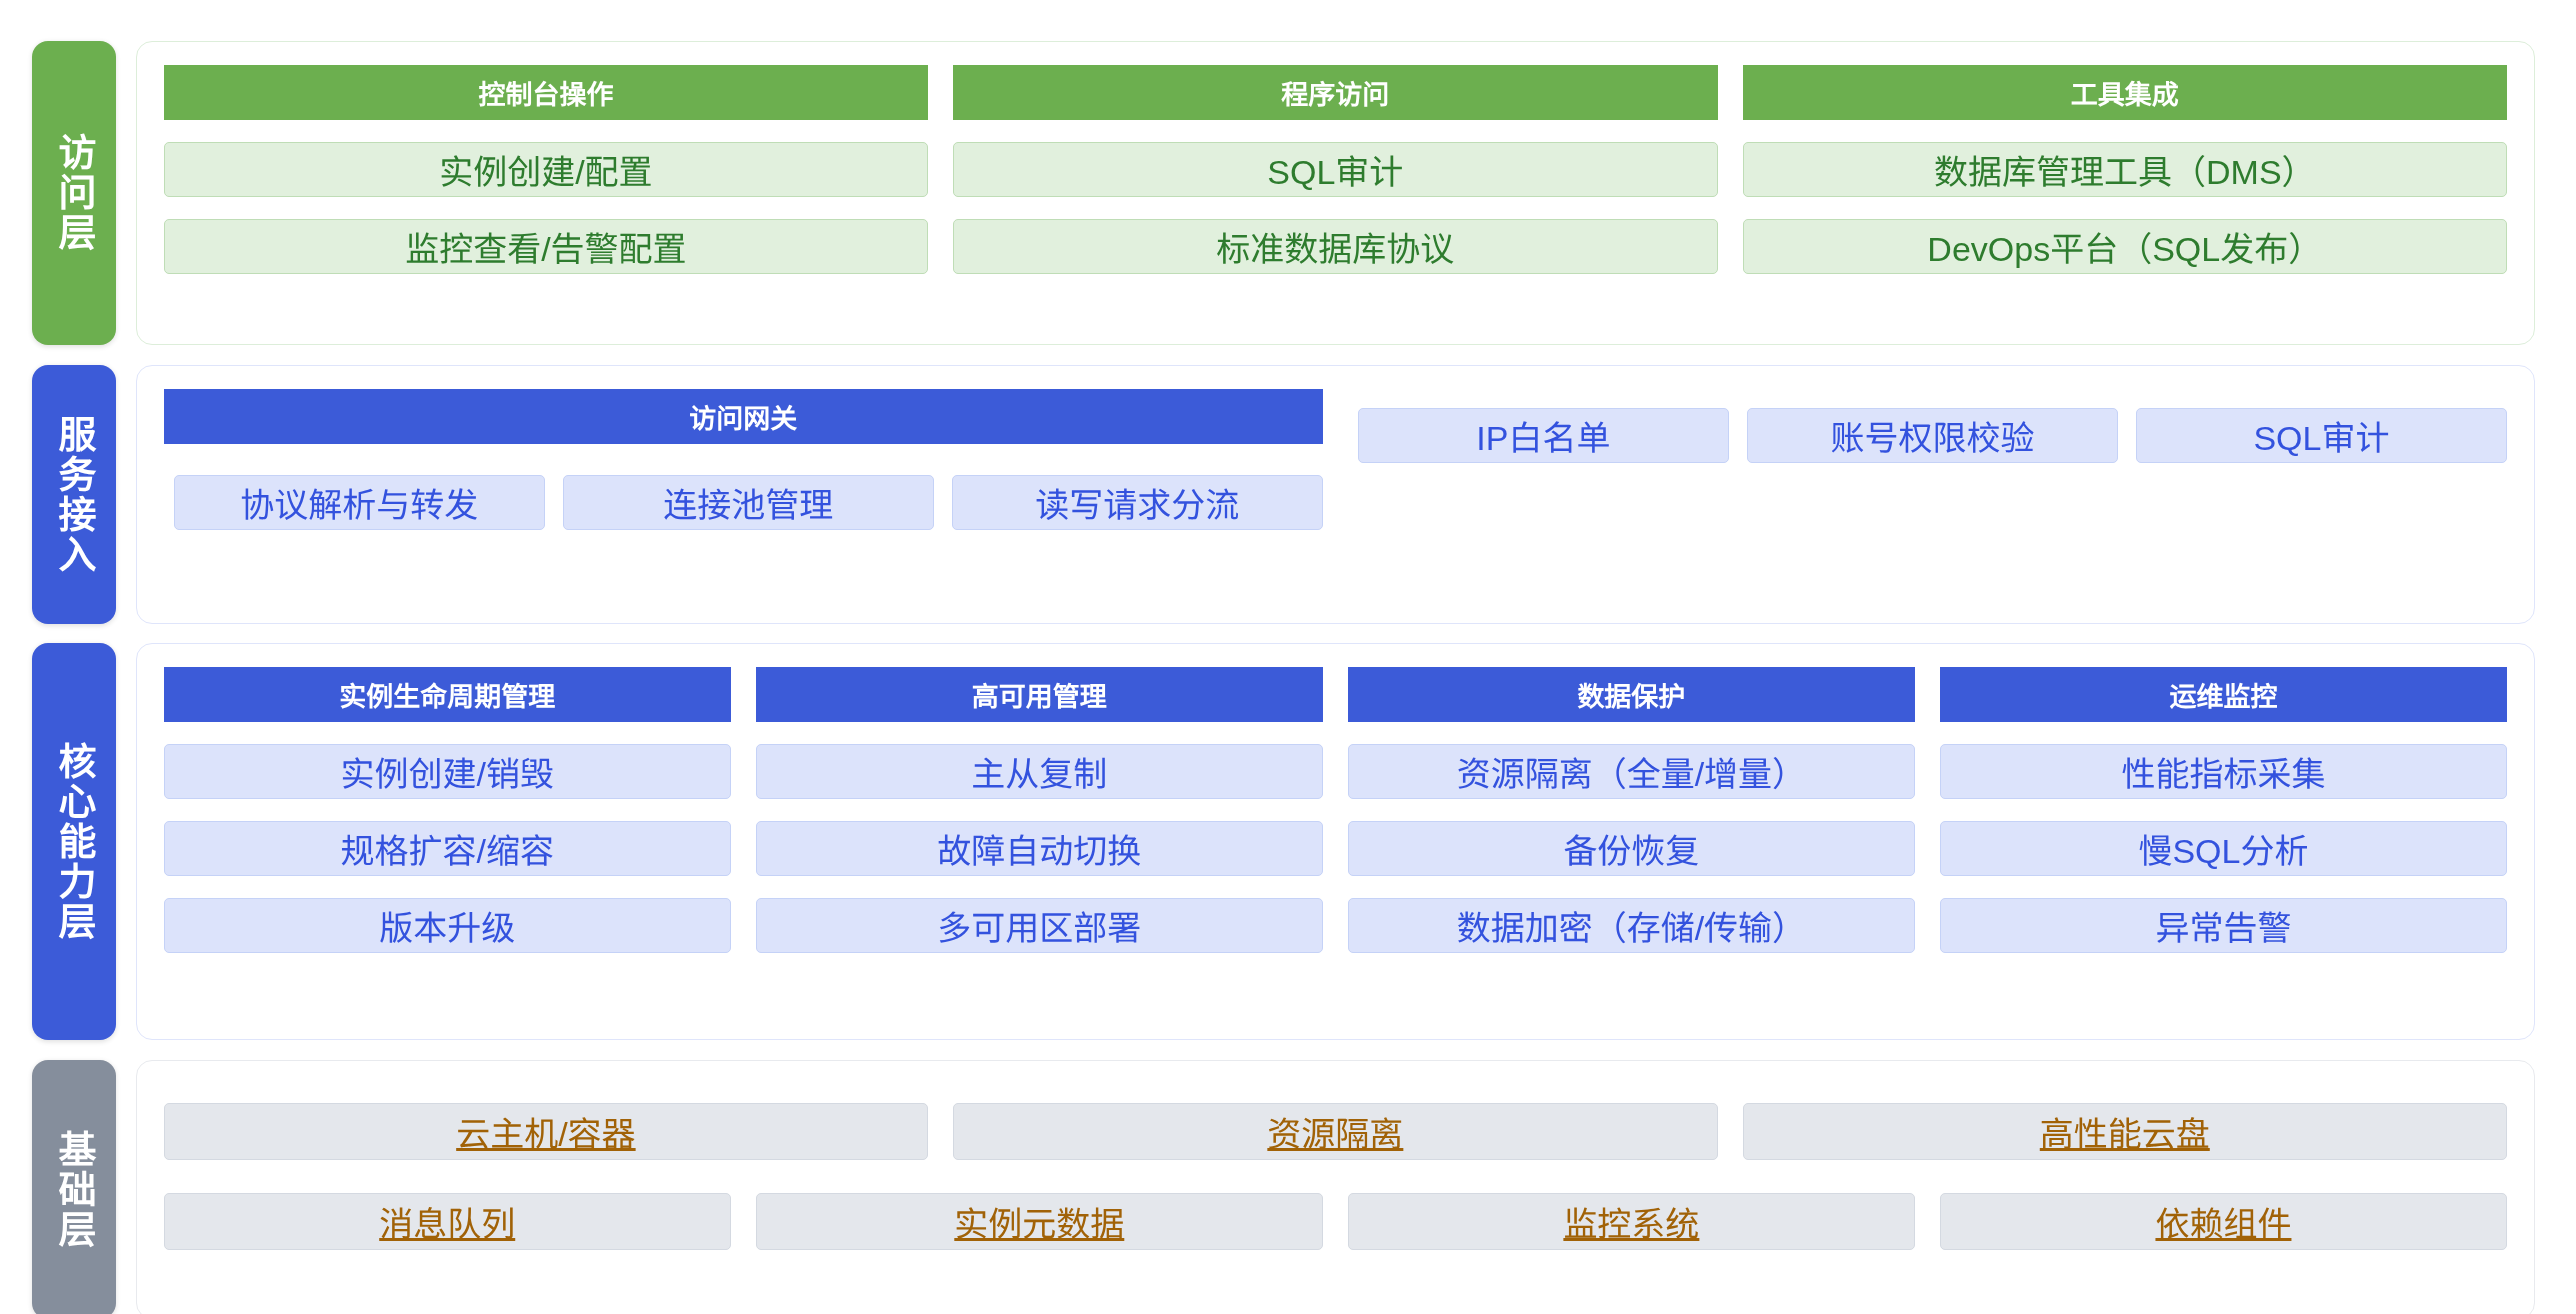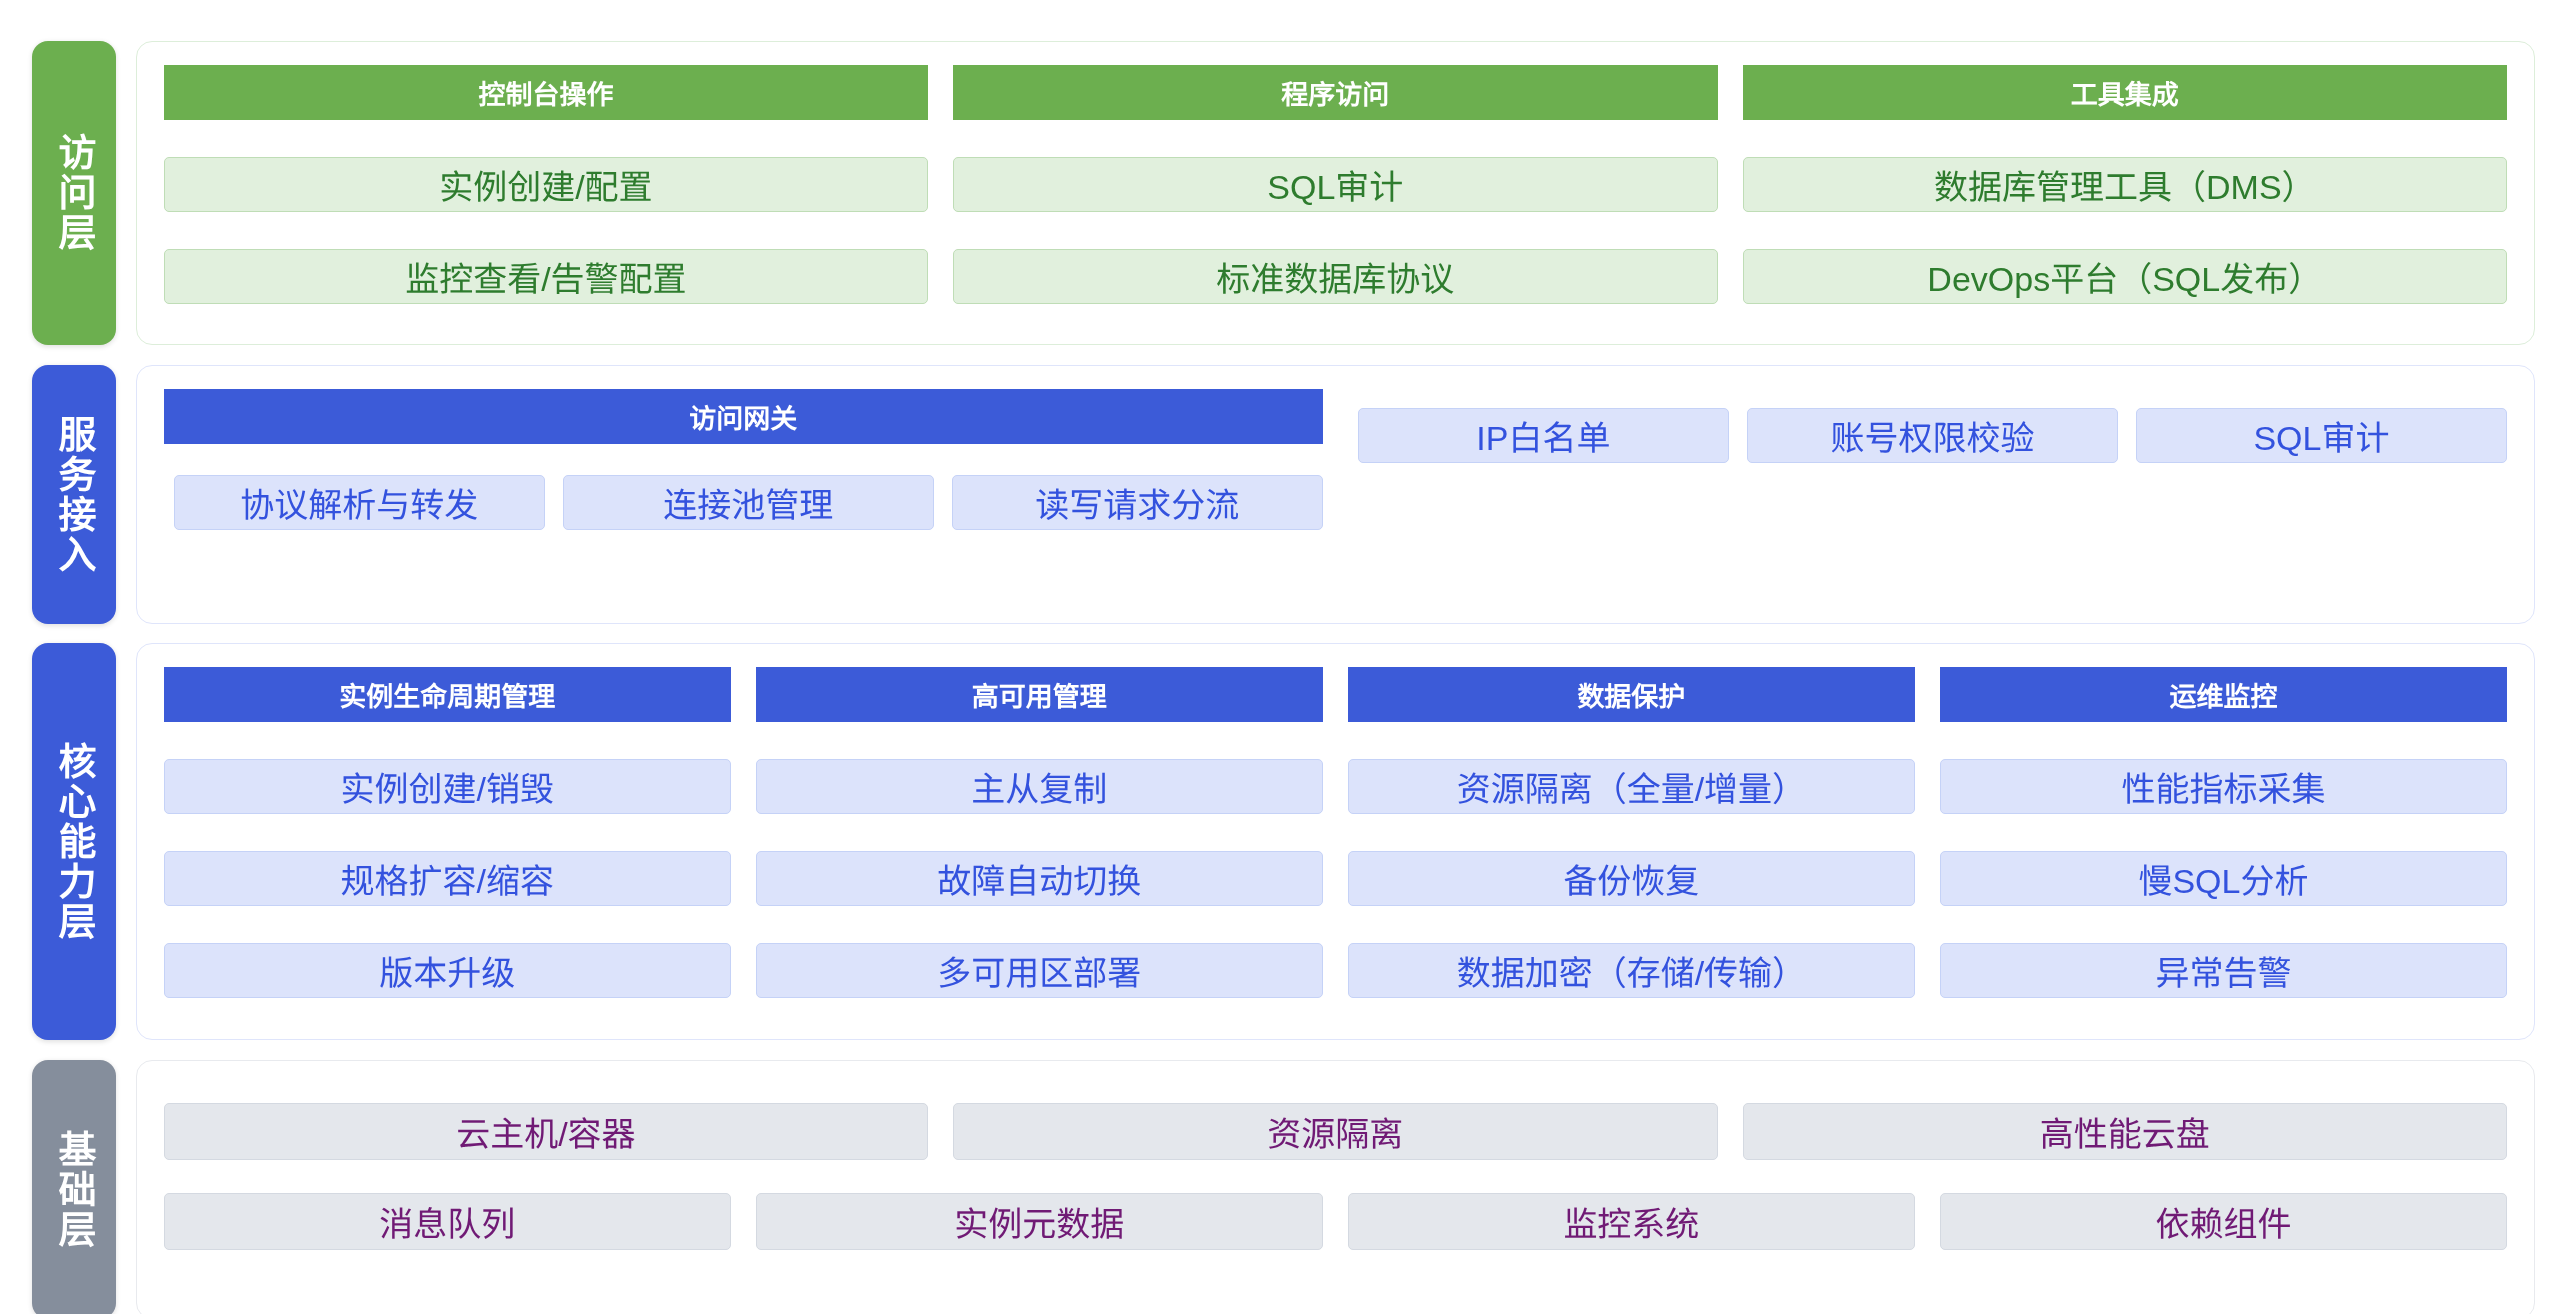--- a/index.html
+++ b/index.html
@@ -65,21 +65,21 @@
   }
   .panel-green { border: 1.8px solid #DDEEDA; }
   .panel-blue  { border: 1.8px solid #DFE5FB; }
   .panel-gray  { border: 1.8px solid #E8EAEE; }
 
   
   .group {
     flex: 1 1 0;
     display: flex;
     flex-direction: column;
-    gap: 18px;
+    gap: 3px;
     min-width: 0;
   }
 
   .group-head {
     height: 55px;
     display: flex;
     align-items: center;
     justify-content: center;
     color: #ffffff;
     font-size: 27px;
@@ -106,21 +106,22 @@
     color: #2E7C2E;
   }
   .item-blue {
     background: #DCE3FB;
     border: 0.9px solid #C5D2F7;
     color: #3352DE;
   }
   .item-gray {
     background: #E4E7EC;
     border: 0.9px solid #D4D9E1;
-    color: #701a75;
+    color: #a16207;
+    text-decoration: underline;
   }
 
   
   .svc-half {
     flex: 1 1 0;
     display: flex;
     flex-direction: column;
     gap: 12.5px;
     min-width: 0;
   }

